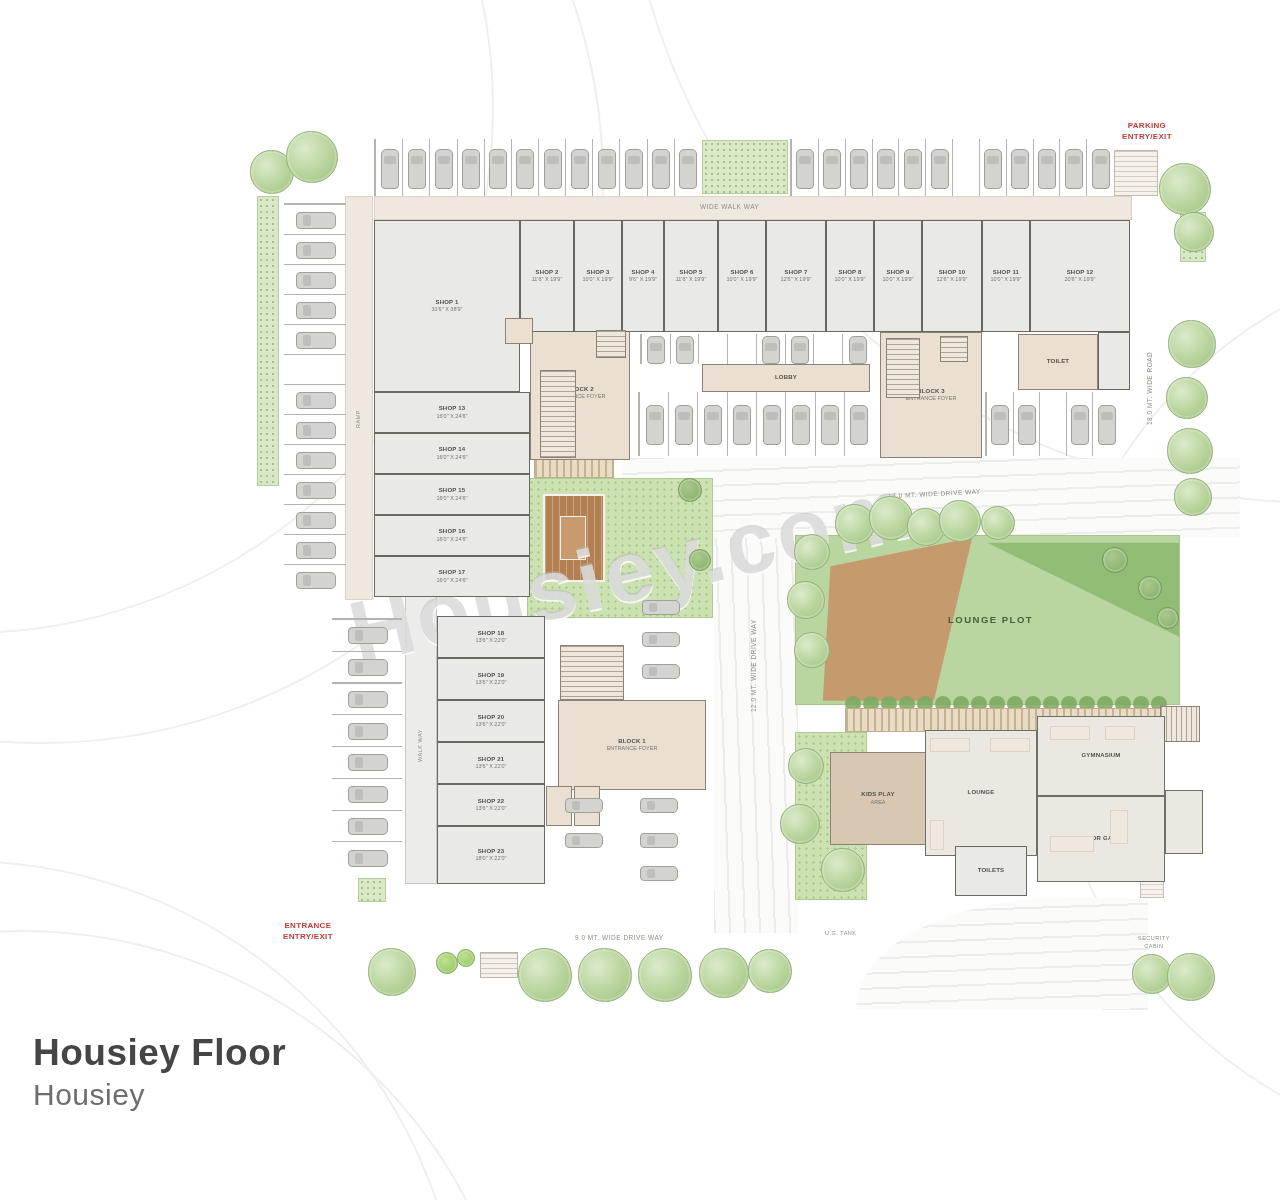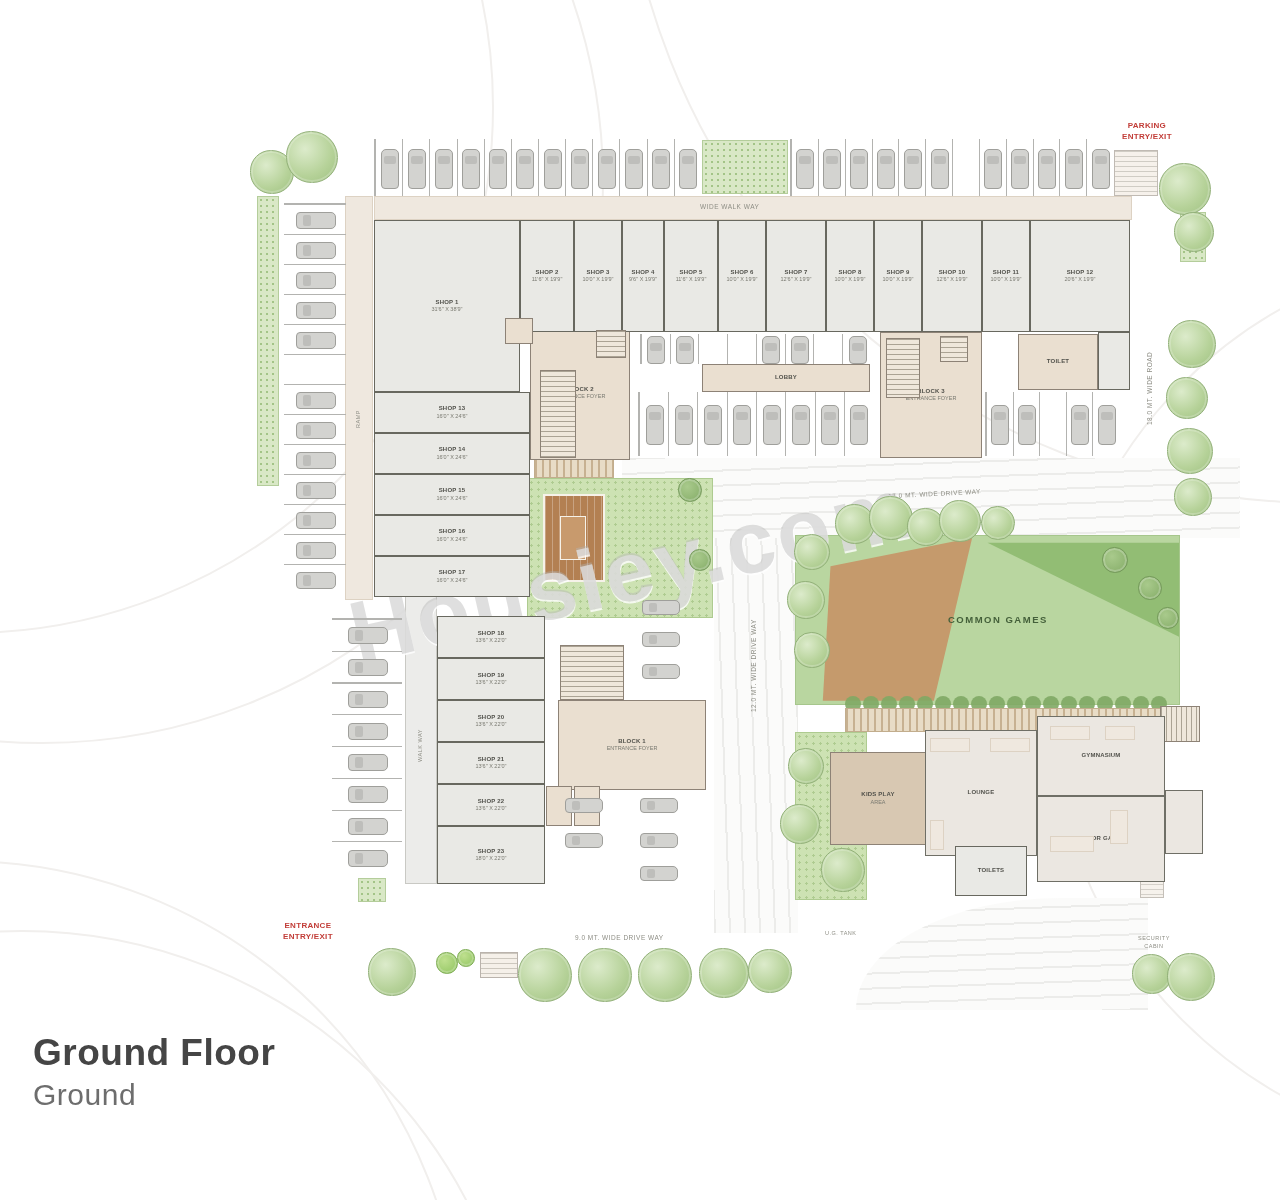--- a/index.html
+++ b/index.html
@@ -122,21 +122,21 @@
   <div class="abs hatch" style="left:1140px;top:858px;width:24px;height:40px;opacity:.5"></div>
 
   <div class="abs tiny" style="left:700px;top:203px">WIDE WALK WAY</div>
   <div class="abs tiny" style="left:888px;top:490px;transform:rotate(-3deg)">17.0 MT. WIDE DRIVE WAY</div>
   <div class="abs tiny rot" style="left:750px;top:712px">12.0 MT. WIDE DRIVE WAY</div>
   <div class="abs tiny" style="left:575px;top:934px">9.0 MT. WIDE DRIVE WAY</div>
   <div class="abs tiny rot" style="left:1146px;top:425px">18.0 MT. WIDE ROAD</div>
   <div class="abs tiny rot" style="left:355px;top:428px;font-size:5.5px">RAMP</div>
   <div class="abs tiny rot" style="left:417px;top:762px;font-size:5.5px">WALK WAY</div>
   <div class="abs tiny" style="left:825px;top:930px;font-size:5.5px">U.G. TANK</div>
-  <div class="abs plotlbl" style="left:948px;top:614px">COMMON GAMES</div>
+  <div class="abs plotlbl" style="left:948px;top:614px">LOUNGE PLOT</div>
   <div class="abs tiny" style="left:1138px;top:934px;font-size:5.5px;text-align:center;line-height:1.5">
     <span>SECURITY</span><br><span>CABIN</span>
   </div>
 
   <div class="abs redlbl" style="left:1122px;top:120px">
     <span>PARKING</span><br>
     <span>ENTRY/EXIT</span>
   </div>
   <div class="abs redlbl" style="left:283px;top:920px">
     <span>ENTRANCE</span><br>
@@ -469,14 +469,14 @@
     <div class="abs tree" style="left: 1167px; top: 953px; width: 48px; height: 48px;"></div>
     <div class="abs tree dark" style="left: 678px; top: 478px; width: 24px; height: 24px;"></div>
     <div class="abs tree dark" style="left: 689px; top: 549px; width: 22px; height: 22px;"></div>
     <div class="abs tree dark" style="left: 1102px; top: 547px; width: 26px; height: 26px;"></div>
     <div class="abs tree dark" style="left: 1138px; top: 576px; width: 24px; height: 24px;"></div>
     <div class="abs tree dark" style="left: 1157px; top: 607px; width: 22px; height: 22px;"></div>
     <div class="abs tree bright" style="left: 436px; top: 952px; width: 22px; height: 22px;"></div>
     <div class="abs tree bright" style="left: 457px; top: 949px; width: 18px; height: 18px;"></div>
   </div>
 
-<div class="abs pagetitle" style="left:33px;top:1032px">Ground Floor</div>
-<div class="abs pagesub" style="left:33px;top:1078px">Ground</div>
+<div class="abs pagetitle" style="left:33px;top:1032px">Housiey Floor</div>
+<div class="abs pagesub" style="left:33px;top:1078px">Housiey</div>
 
 </body></html>

